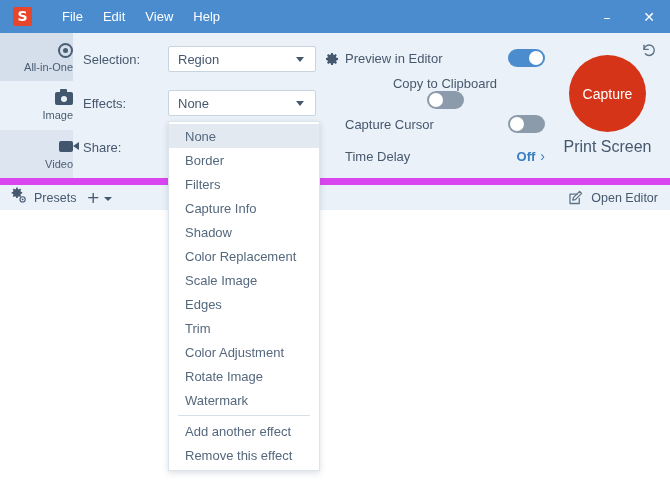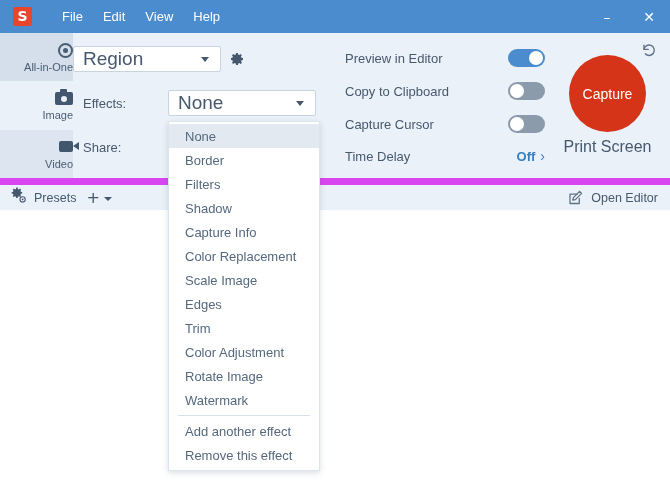--- a/index.html
+++ b/index.html
@@ -192,21 +192,21 @@
     height: 26px;
     background: #ffffff;
     border: 1px solid #c8d4e0;
     border-radius: 2px;
     display: flex;
     align-items: center;
     box-sizing: border-box;
     position: relative;
   }
   .combo .ctext {
-    font-size: 19px;
+    font-size: 13px;
     color: #46586e;
     padding-left: 9px;
     flex: 1;
     white-space: nowrap;
     overflow: hidden;
   }
   .caret {
     width: 0; height: 0;
     border-left: 4.5px solid transparent;
     border-right: 4.5px solid transparent;
@@ -430,20 +430,21 @@
       <div class="sicon">
           <div class="ico-video"></div>
         </div>
       <div class="side-label">Video</div>
     </div>
   </div>
 
   <div class="settings-col">
 
     <div class="setting-row" style="top:8px;">
+      <div class="setting-label">Selection:</div>
       <div class="combo">
         <div class="ctext">Region</div>
         <div class="caret"></div>
       </div>
       <span class="gear">
         <svg width="16" height="16" viewBox="0 0 16 16">
           <path fill="#46586e" d="M8 5.2A2.8 2.8 0 1 0 8 10.8 2.8 2.8 0 0 0 8 5.2zm0 4.3A1.5 1.5 0 1 1 8 6.5a1.5 1.5 0 0 1 0 3z"></path>
           <path fill="#46586e" d="M14 8.9v-1.8l-1.6-.3a4.7 4.7 0 0 0-.5-1.2l.9-1.3-1.3-1.3-1.3.9a4.7 4.7 0 0 0-1.2-.5L8.9 2H7.1l-.3 1.4c-.4.1-.8.3-1.2.5l-1.3-.9-1.3 1.3.9 1.3c-.2.4-.4.8-.5 1.2L2 7.1v1.8l1.4.3c.1.4.3.8.5 1.2l-.9 1.3 1.3 1.3 1.3-.9c.4.2.8.4 1.2.5l.3 1.4h1.8l.3-1.4c.4-.1.8-.3 1.2-.5l1.3.9 1.3-1.3-.9-1.3c.2-.4.4-.8.5-1.2L14 8.9z"></path>
         </svg>
       </span>
@@ -469,21 +470,21 @@
 
   <div class="options-col">
 
     <div class="opt-row" style="top:10px;">
       <div class="opt-label">Preview in Editor</div>
       <div class="toggle on">
           <div class="knob"></div>
         </div>
     </div>
 
-    <div class="opt-row" style="top:43px;">
+    <div class="opt-row" style="top:43px;flex-direction:column;">
       <div class="opt-label">Copy to Clipboard</div>
       <div class="toggle off">
           <div class="knob"></div>
         </div>
     </div>
 
     <div class="opt-row" style="top:76px;">
       <div class="opt-label">Capture Cursor</div>
       <div class="toggle off">
           <div class="knob"></div>
@@ -541,22 +542,22 @@
     <span>Open Editor</span>
   </div>
 </div>
 
 <div class="window-body"></div>
 
 <div class="dropdown">
   <div class="dd-item highlight">None</div>
   <div class="dd-item">Border</div>
   <div class="dd-item">Filters</div>
+  <div class="dd-item">Capture Info</div>
   <div class="dd-item">Shadow</div>
-  <div class="dd-item">Capture Info</div>
   <div class="dd-item">Color Replacement</div>
   <div class="dd-item">Scale Image</div>
   <div class="dd-item">Edges</div>
   <div class="dd-item">Trim</div>
   <div class="dd-item">Color Adjustment</div>
   <div class="dd-item">Rotate Image</div>
   <div class="dd-item">Watermark</div>
   <div class="dd-sep"></div>
   <div class="dd-item">Add another effect</div>
   <div class="dd-item">Remove this effect</div>

